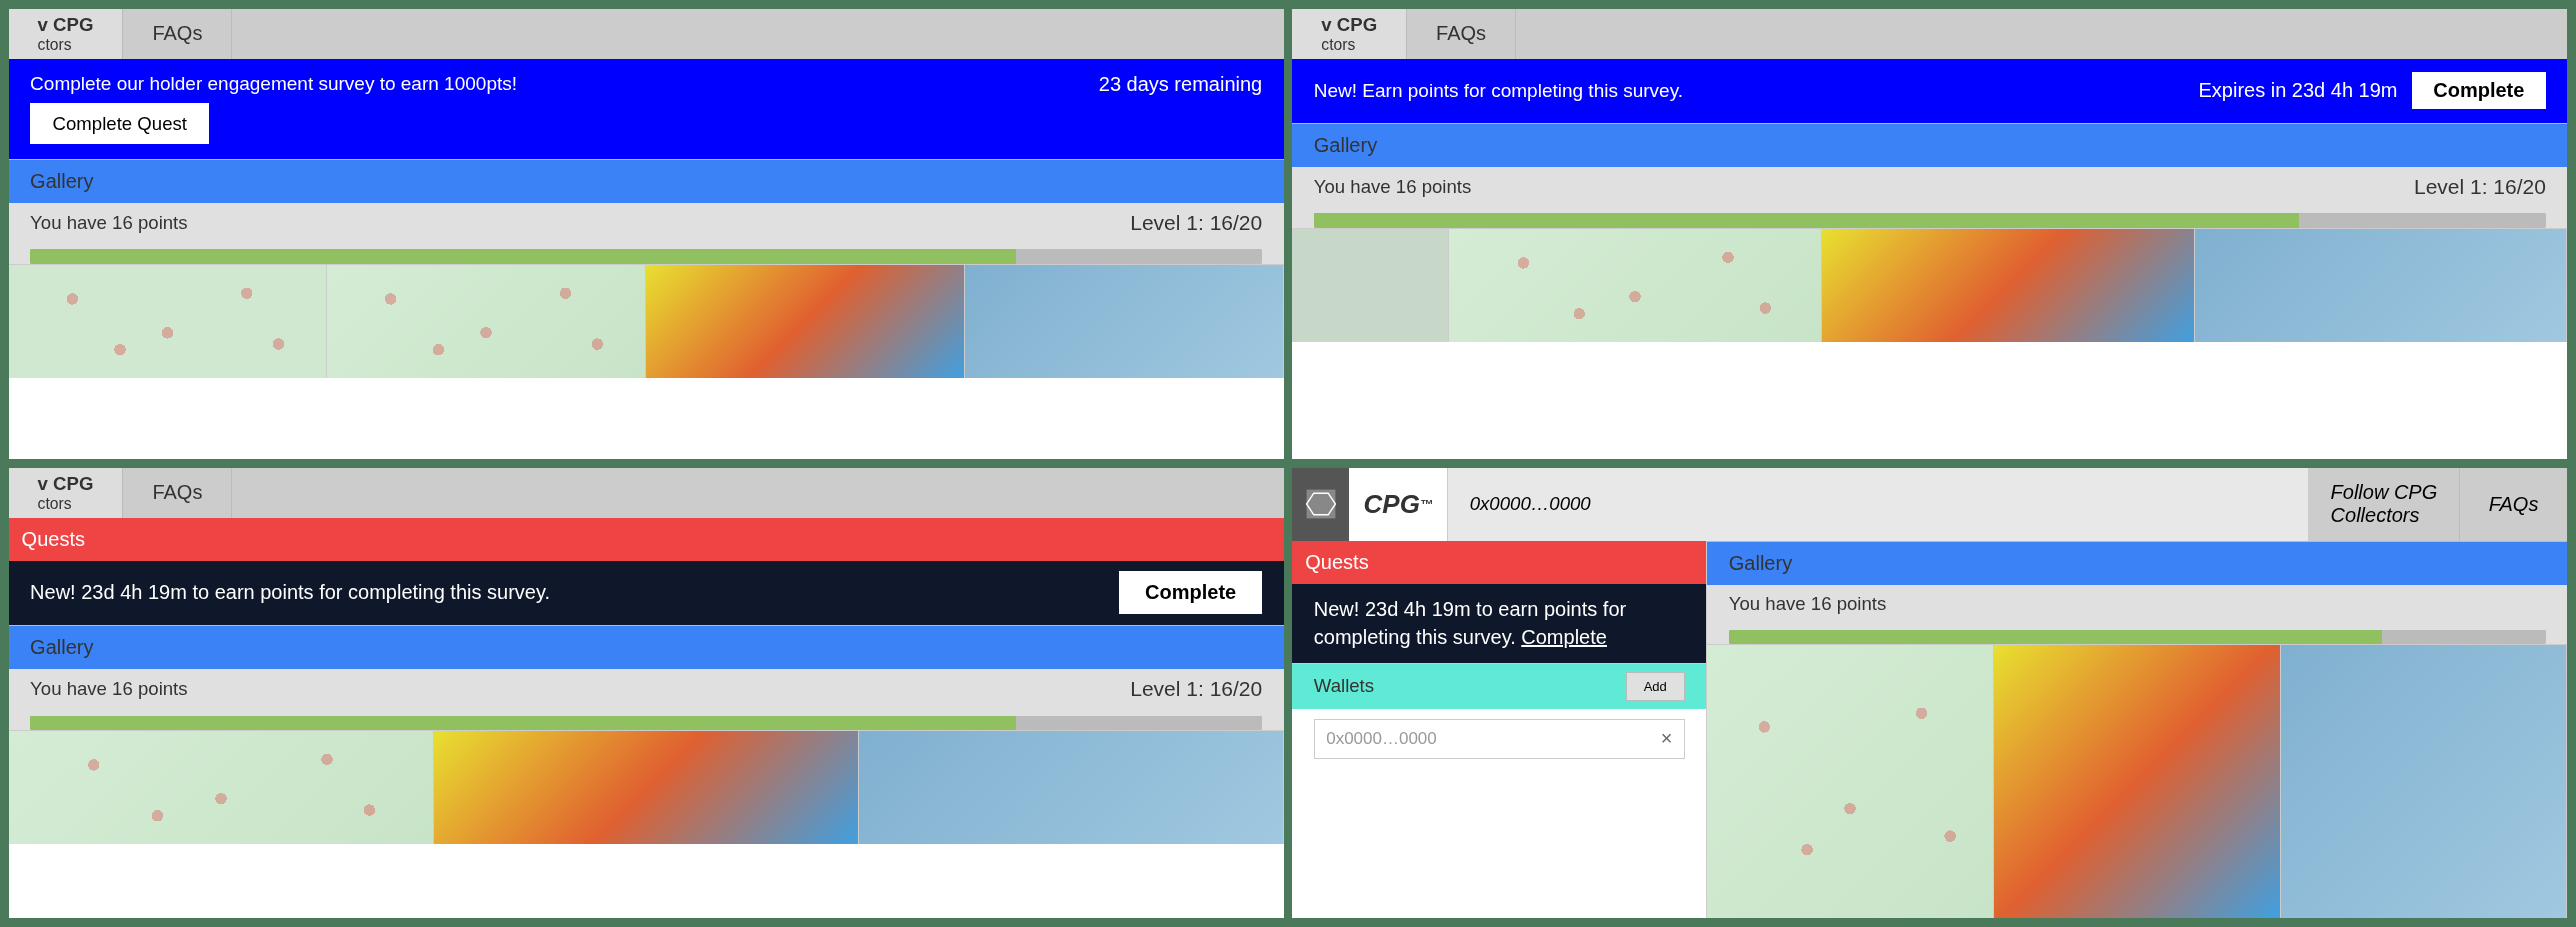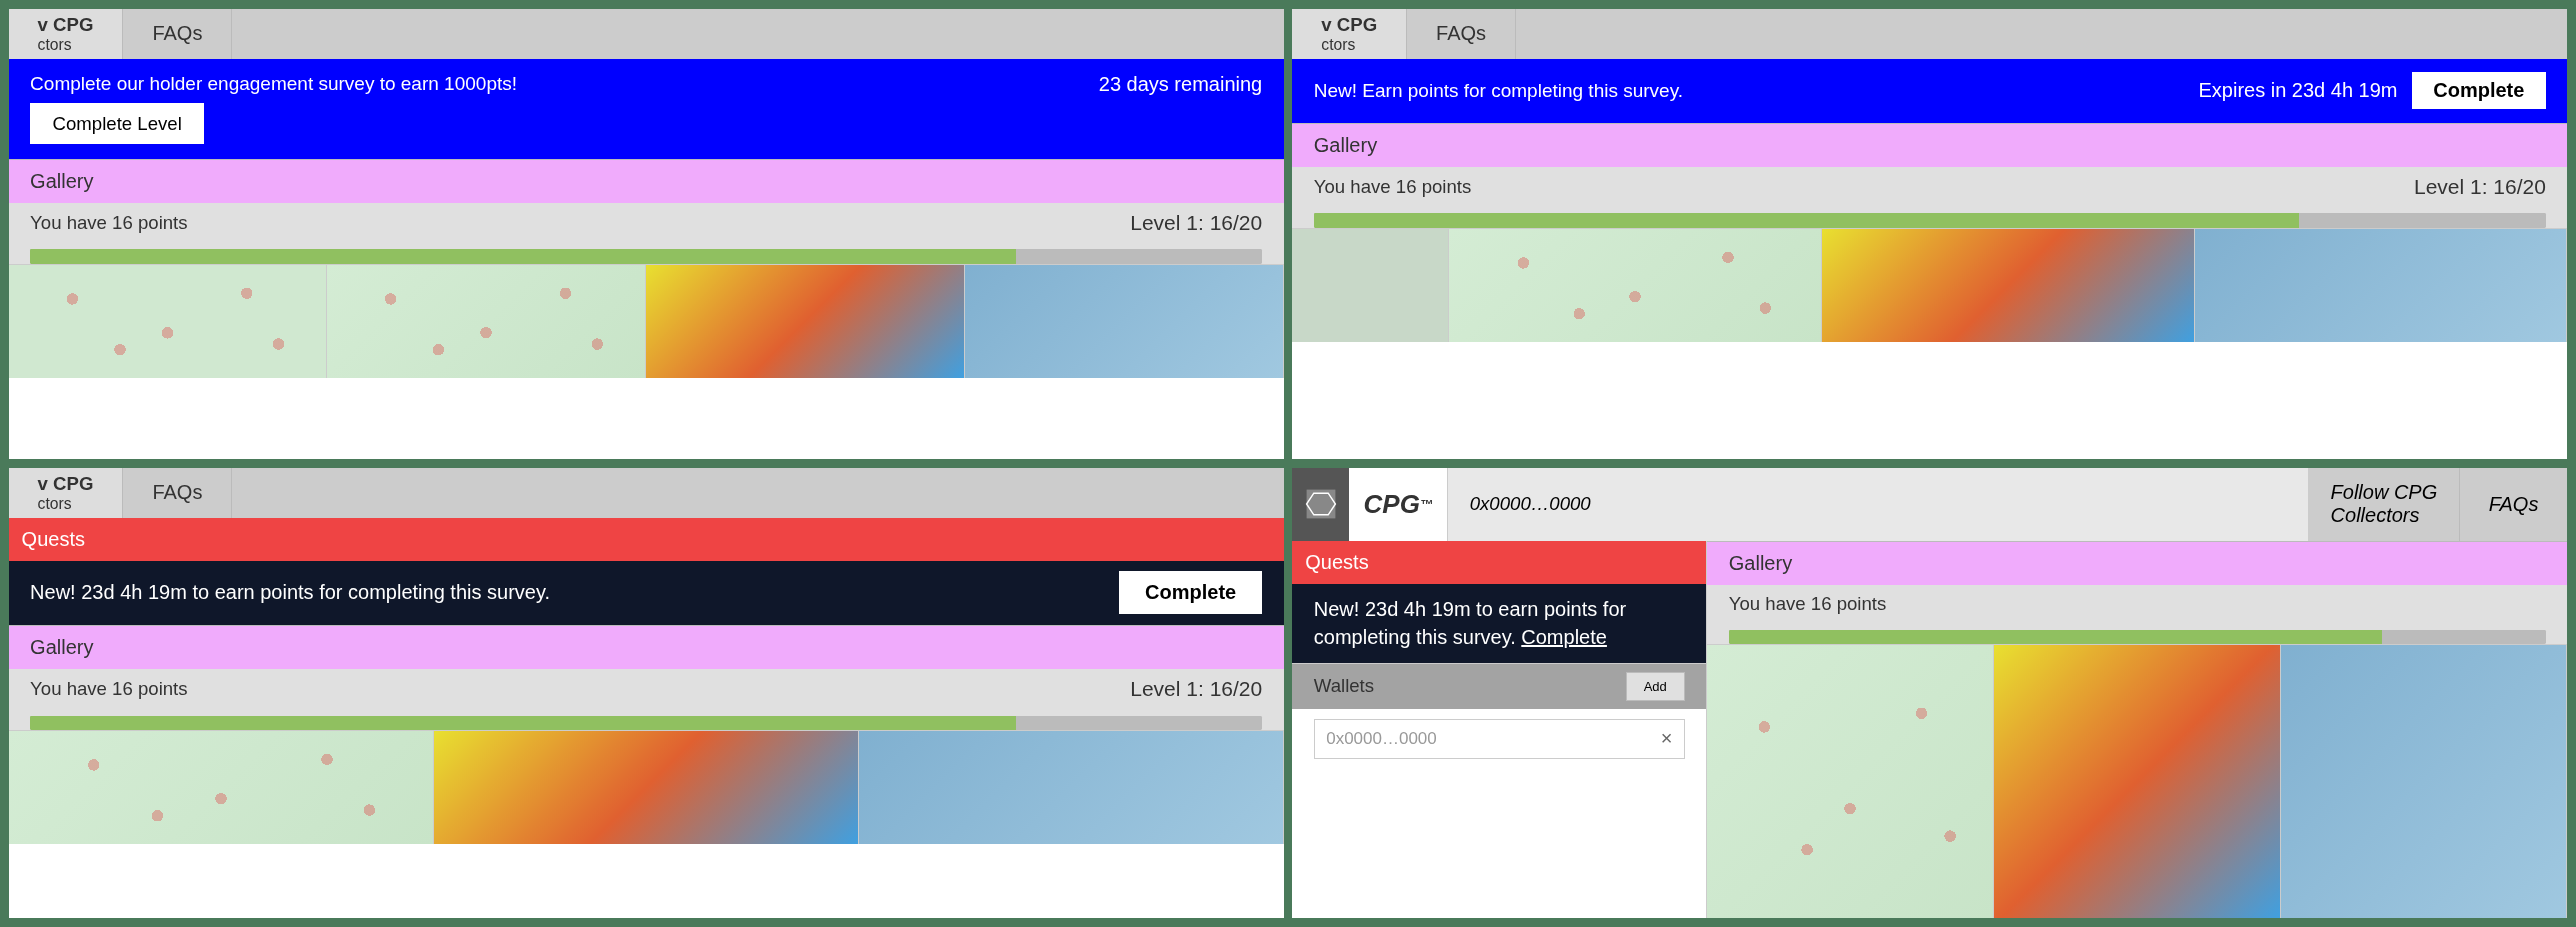--- a/index.html
+++ b/index.html
@@ -84,21 +84,21 @@
       border: 1.4px solid white;
       padding: 8.6px 21.5px;
       font-size: 18.6px;
       cursor: pointer;
       margin-top: 7.2px;
       display: inline-block;
     }
 
     
     .section-header {
-      background: #f0abfc;
+      background: #3b82f6;
       padding: 10px 21.5px;
       font-size: 20px;
       color: #333;
       border-top: 1.4px solid #bbb;
     }
     .section-header-dark {
       background: #ef4444;
       padding: 10px 13px;
       font-size: 20px;
       color: white;
@@ -243,21 +243,21 @@
       display: flex;
       align-items: center;
       padding: 0 29px;
       font-size: 20px;
     }
 
     
     .wallets-row {
       display: flex;
       align-items: center;
-      background: #a3a3a3;
+      background: #5eead4;
       padding: 8.6px 21.5px;
       border-top: 1.4px solid #ccc;
     }
     .wallets-label { font-size: 18.6px; flex: 1; color: #333; }
     .add-btn {
       background: #e0e0e0;
       border: 0.7px solid #bbb;
       padding: 5.7px 17px;
       font-size: 13px;
       cursor: pointer;
@@ -327,21 +327,21 @@
         <span class="line2">ctors</span>
       </div>
       <div class="nav-item">FAQs</div>
     </div>
 
     <div class="banner-blue" style="flex-direction:column; align-items:flex-start; padding: 14.3px 21.5px;">
       <div style="display:flex; width:100%; align-items:center;">
         <span class="banner-text">Complete our holder engagement survey to earn 1000pts!</span>
         <span class="banner-right">23 days remaining</span>
       </div>
-      <button class="complete-quest-btn">Complete Level</button>
+      <button class="complete-quest-btn">Complete Quest</button>
     </div>
 
     <div class="section-header">Gallery</div>
 
     <div class="points-row">
       <span class="points-label">You have 16 points</span>
       <span class="points-level">Level 1: 16/20</span>
     </div>
     <div class="progress-container">
       <div class="progress-bar-bg">

